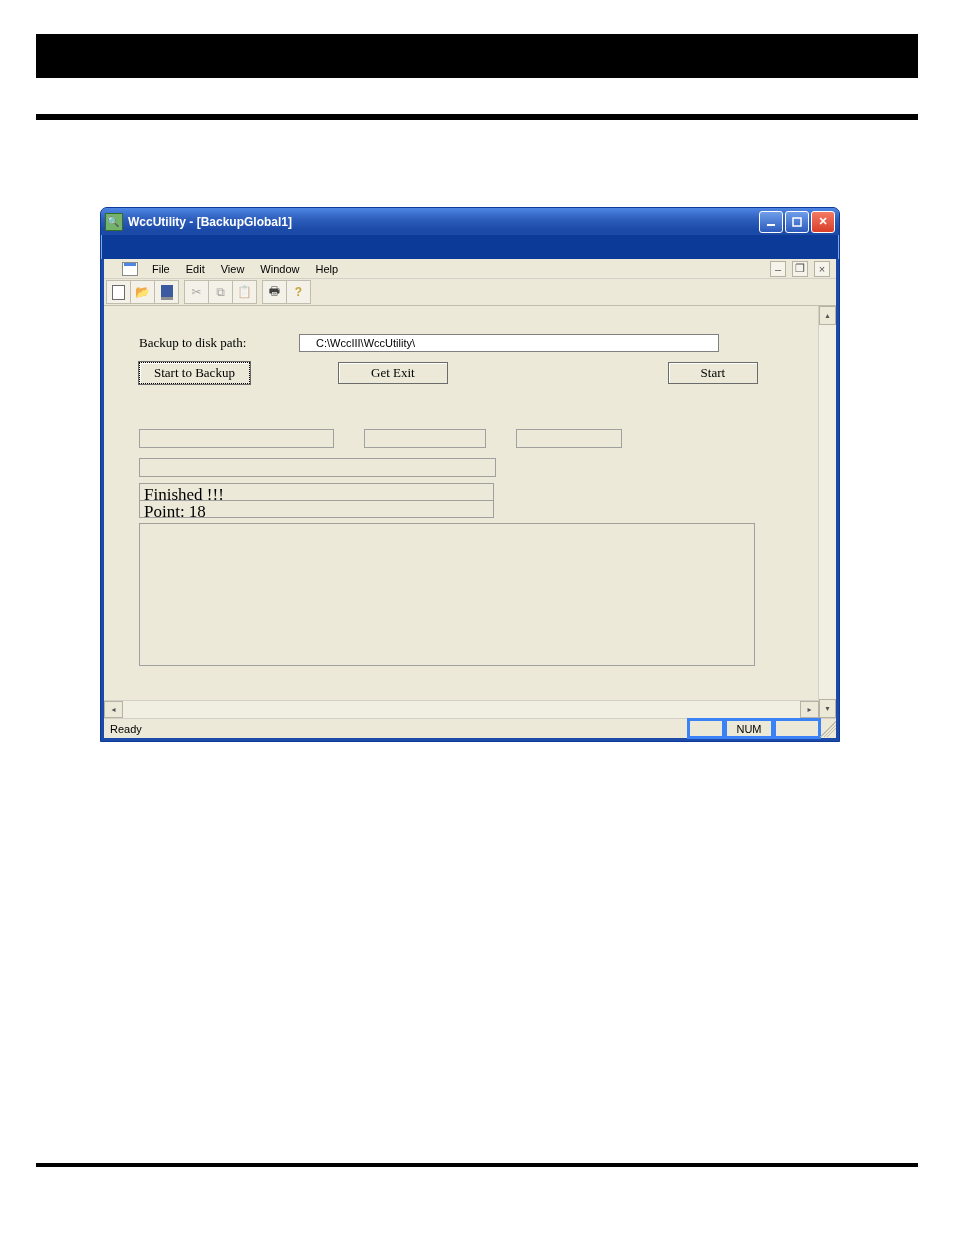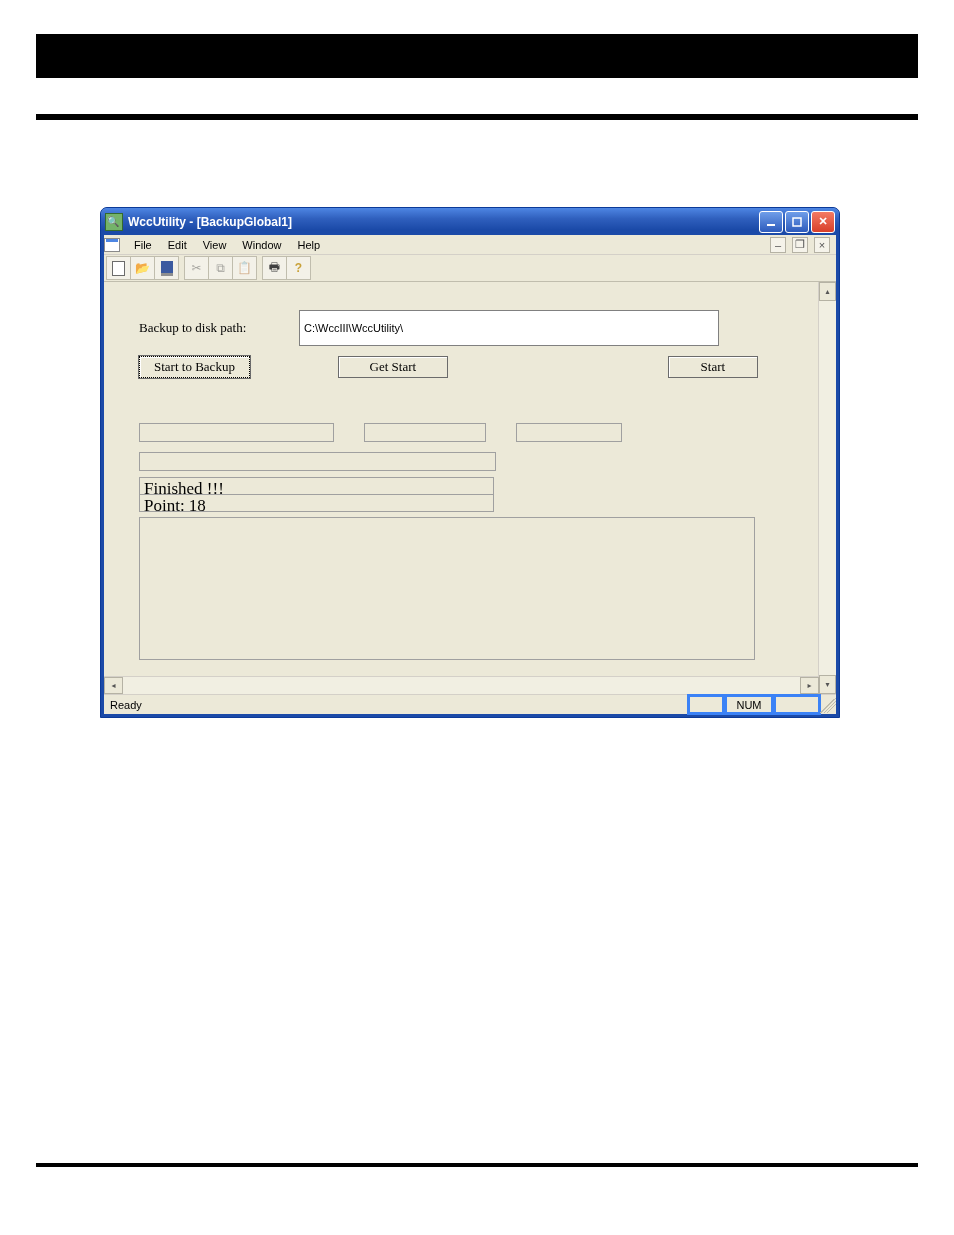--- a/index.html
+++ b/index.html
@@ -43,21 +43,21 @@
   }
   .winbtn.close{background:linear-gradient(to bottom,#f47a63,#d83f2a);}
   .client{
     background:var(--client-bg);
     border-left:3px solid #1b4aa8;border-right:3px solid #1b4aa8;border-bottom:3px solid #1b4aa8;
   }
   
   .menubar{
     height:19px;background:#ece9d8;border-bottom:1px solid #d4d0c8;
     display:flex;align-items:center;font-family:Tahoma,sans-serif;font-size:11px;color:#000;
-    padding-left:0;position:relative;
+    padding-left:18px;position:relative;margin-top:24px;
   }
   .mdoc-icon{width:14px;height:12px;border:1px solid #8a8a8a;background:#fff;margin-right:6px;position:relative;}
   .mdoc-icon::before{content:"";position:absolute;left:1px;right:1px;top:0;height:3px;background:#4e86e3;}
   .menubar span.menu{padding:2px 8px;}
   .mdi-btns{margin-left:auto;display:flex;gap:6px;padding-right:6px;color:#555;}
   .mdi-btns .mbtn{width:14px;height:14px;display:flex;align-items:center;justify-content:center;font-family:Arial;font-size:11px;border:1px solid #b5b2a4;background:#f5f3ea;}
   
   .toolbar{
     height:26px;background:#ece9d8;border-bottom:1px solid #c0bdad;display:flex;align-items:center;
     padding-left:2px;
@@ -82,22 +82,22 @@
   .hscroll .arrow.rt{right:0;}
   .content{
     padding:28px 30px 10px 35px;
     font-family:"Times New Roman",Georgia,serif;font-size:13px;color:#000;
     margin-right:17px;
     height:356px;position:relative;
   }
   .row{display:flex;align-items:center;}
   .label{width:160px;}
   .textfield{
-    border:1px solid #808080;background:#fff;height:36px;font-family:Tahoma,sans-serif;font-size:11px;
-    padding:1px 4px;box-sizing:border-box;
+    border:1px solid #808080;background:#fff;height:18px;font-family:Tahoma,sans-serif;font-size:11px;
+    padding:1px 16px;box-sizing:border-box;
   }
   .path-input{width:420px;}
   .btn{
     height:22px;border:1px solid #6b6b6b;background:#ece9d8;font-family:"Times New Roman",serif;font-size:13px;
     padding:0 14px;display:inline-flex;align-items:center;justify-content:center;
     box-shadow:1px 1px 0 #fff inset;
   }
   .btn.focused{border:1px dotted #000;outline:1px solid #6b6b6b;}
   .prog-boxes{margin-top:45px;display:flex;gap:30px;}
   .progbox{border:1px solid #a0a0a0;background:#ece9d8;height:17px;}
@@ -199,21 +199,21 @@
         <div class="content">
 
           <div class="row">
             <span class="label">Backup to disk path:</span>
             <input class="textfield path-input" value="C:\WccIII\WccUtility\" style="">
           </div>
 
           <div class="row" style="margin-top:10px;">
             <span style="width:0;"></span>
             <button class="btn focused" style="margin-left:0;">Start to Backup</button>
-            <button class="btn" style="margin-left:88px;width:110px;">Get Start</button>
+            <button class="btn" style="margin-left:88px;width:110px;">Get Exit</button>
             <button class="btn" style="margin-left:220px;width:90px;">Start</button>
           </div>
 
           <div class="prog-boxes">
             <div class="progbox pb1"></div>
             <div class="progbox pb2"></div>
             <div class="progbox pb3"></div>
           </div>
 
           <div class="longbox"></div>

